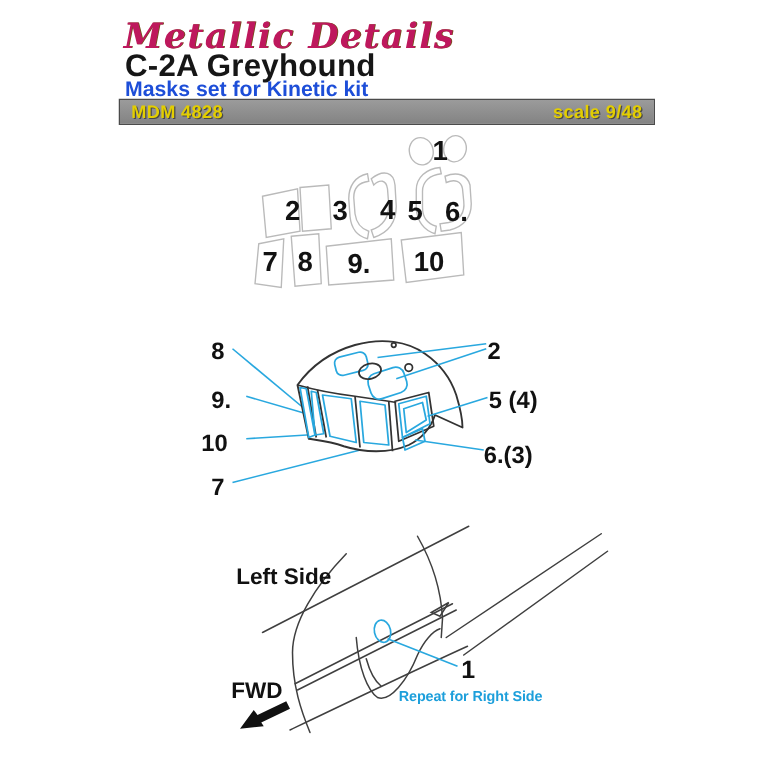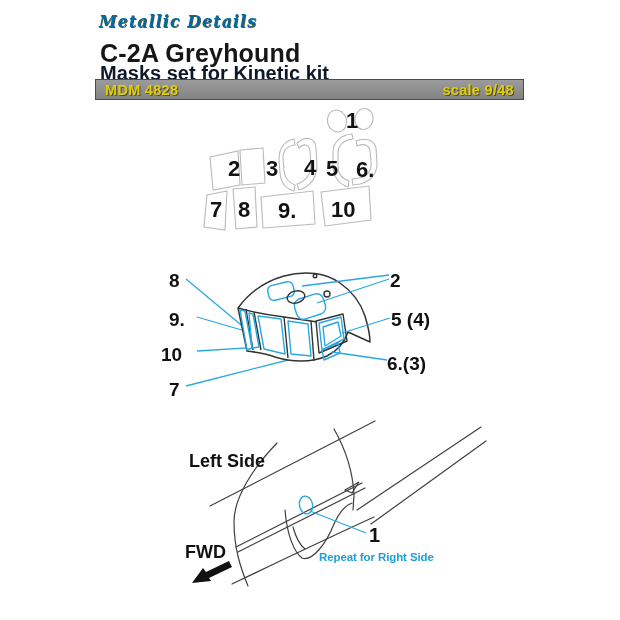--- a/index.html
+++ b/index.html
@@ -1,23 +1,23 @@
 <!DOCTYPE html>
 <html><head>
 <meta charset="utf-8">
 <style>
   html,body{margin:0;padding:0;background:#ffffff;}
   #canvas{position:relative;width:620px;height:620px;background:#ffffff;overflow:hidden;
           font-family:"Liberation Sans",sans-serif;}
   .abs{position:absolute;}
   .logo{left:99px;top:12px;font-family:"DejaVu Serif",serif;font-style:italic;font-weight:bold;
-        font-size:16px;color:#0369a1;letter-spacing:1px;
+        font-size:28px;color:#be185d;letter-spacing:1px;
         text-shadow:0.6px 0.6px 0 #6b5410;}
   .title{left:100px;top:39px;font-size:25px;font-weight:bold;color:#161616;letter-spacing:0.2px;text-align:right;}
-  .subtitle{left:100px;top:62px;font-size:20px;font-weight:bold;color:#0f172a;}
+  .subtitle{left:100px;top:62px;font-size:17px;font-weight:bold;color:#1d4ed8;}
   .bar{left:95px;top:79px;width:429px;height:21px;box-sizing:border-box;
        background:linear-gradient(#9b9b9b,#838383);border:1px solid #4b4b4b;
        display:flex;align-items:center;justify-content:space-between;padding:0 9px;}
   .bar span{font-size:14.5px;font-weight:bold;color:#e3ce00;
             text-shadow:1px 1px 0 rgba(70,70,70,0.95);letter-spacing:0.3px;white-space:nowrap;}
   svg{position:absolute;left:0;top:0;}
   .sheet-shape{fill:none;stroke:#bababa;stroke-width:1.1;}
   .sheet-num{font-family:"Liberation Sans",sans-serif;font-size:22px;font-weight:bold;fill:#121212;}
   .blk{fill:none;stroke:#333333;stroke-width:1.4;stroke-linejoin:round;}
   .blk-fill{fill:#ffffff;stroke:#333333;stroke-width:1.5;stroke-linejoin:round;}

